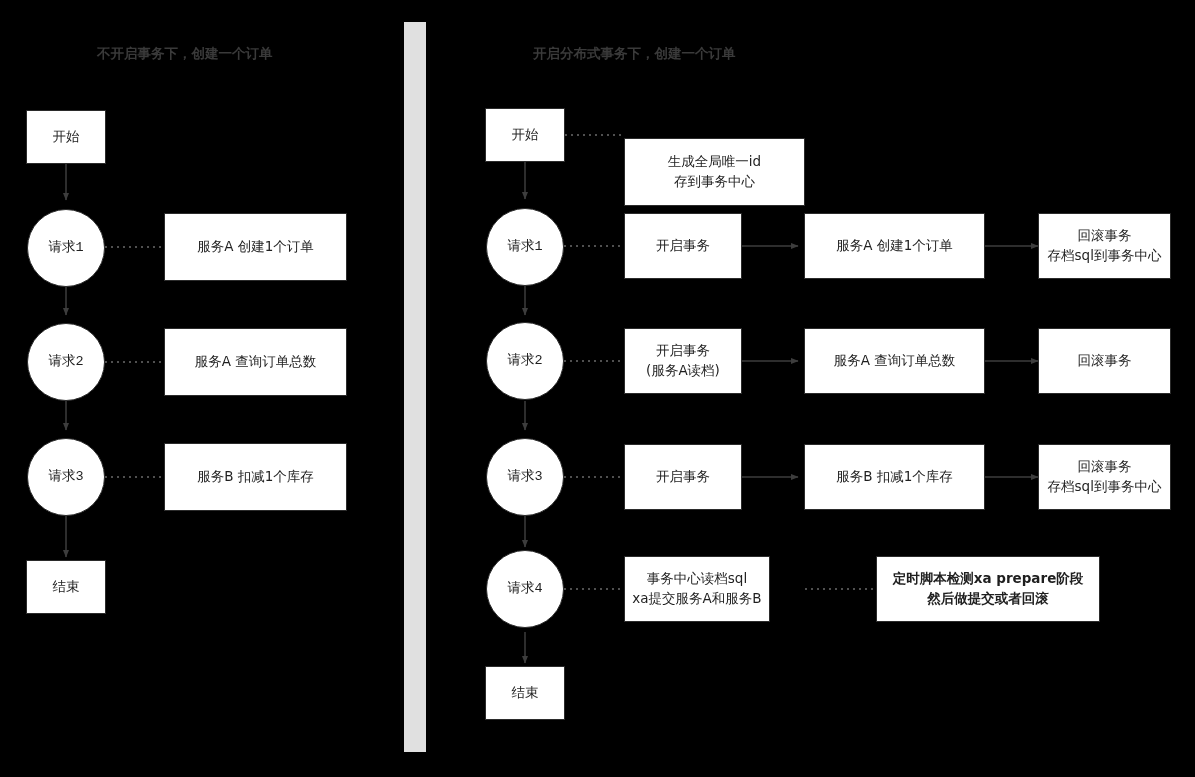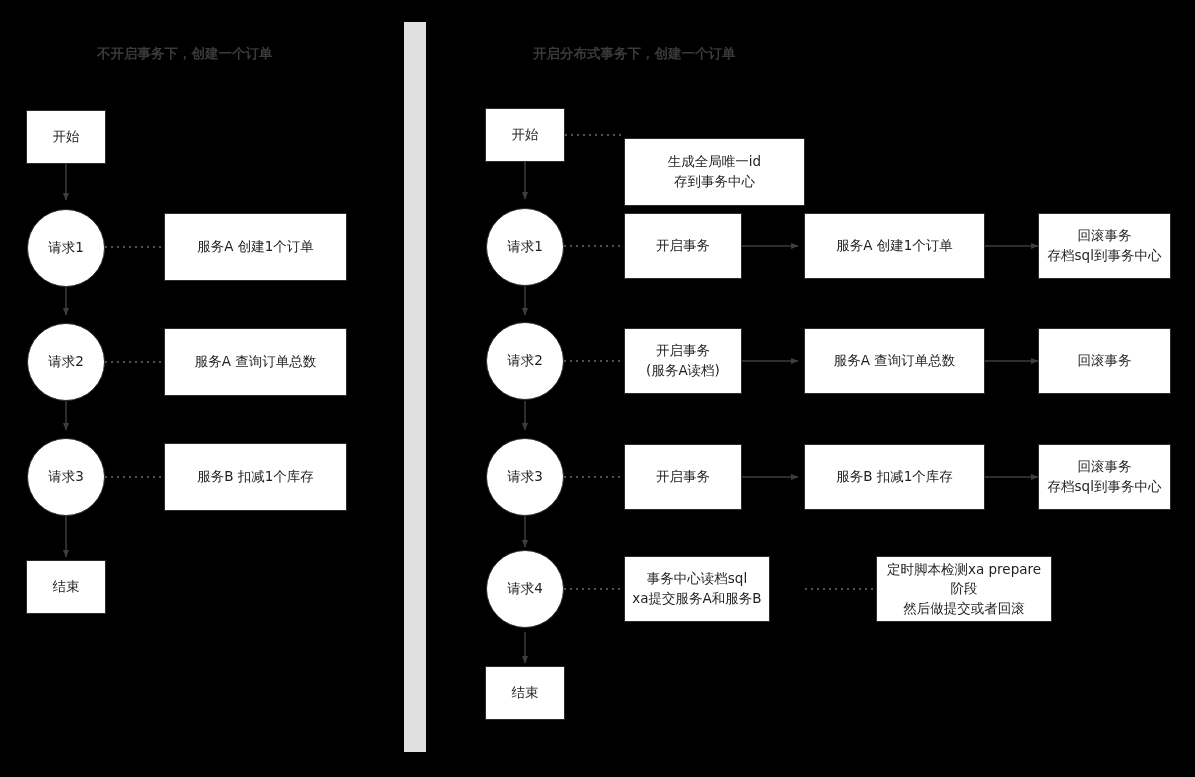--- a/index.html
+++ b/index.html
@@ -54,20 +54,21 @@
     color: #1f1f1f;
     font-size: 13.5px;
     line-height: 1.45;
     padding: 2px 6px;
   }
   .node.rect {
     border-radius: 1px;
   }
   .node.circle {
     border-radius: 50%;
+    font-family: Liberation Mono, monospace;
   }
   .node .lines {
     white-space: pre-line;
   }
 
   
   .conn {
     position: absolute;
   }
   .conn svg {
@@ -212,21 +213,21 @@
 存档sql到事务中心</span>
   </div>
 
   <div class="node circle" style="left:486px; top:550px; width:78px; height:78px;">
     <span class="lines">请求4</span>
   </div>
   <div class="node rect" style="left:624px; top:556px; width:146px; height:66px;">
     <span class="lines">事务中心读档sql
 xa提交服务A和服务B</span>
   </div>
-  <div class="node rect" style="left:876px; top:556px; width:176px; height:66px;">
+  <div class="node rect" style="left:876px; top:556px; width:224px; height:66px;font-weight:bold;">
     <span class="lines">定时脚本检测xa prepare阶段
 然后做提交或者回滚</span>
   </div>
 
   <div class="node rect" style="left:485px; top:666px; width:80px; height:54px;">
     <span class="lines">结束</span>
   </div>
 
 </div>
 

